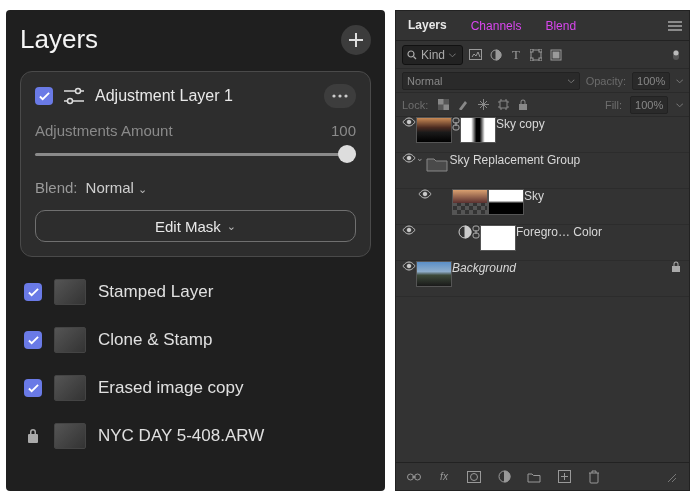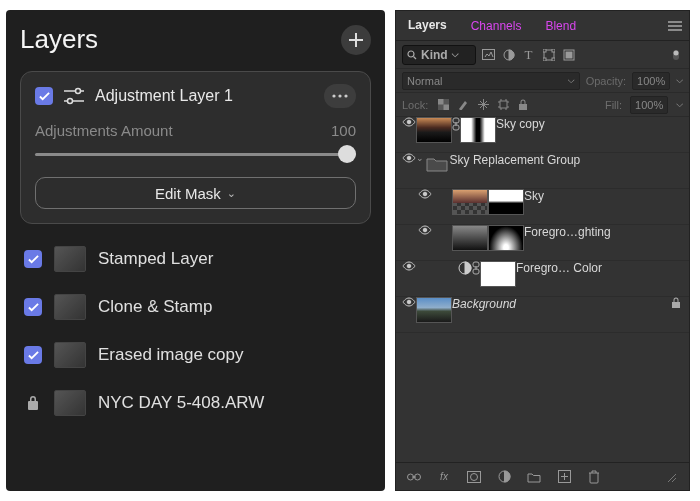--- a/index.html
+++ b/index.html
@@ -31,21 +31,21 @@
   .left-list { display:flex; flex-direction:column; gap:10px; margin-top:6px; }
 
   
   .right { flex:1; background:#333; border:1px solid #222; color:#bbb; display:flex; flex-direction:column; font-size:12px; position:relative; }
   .tabs { display:flex; align-items:center; border-bottom:1px solid #222; height:30px; }
   .tab { padding:0 12px; color:#d946ef; height:100%; display:flex; align-items:center; cursor:pointer;}
   .tab.active { color:#e8e8e8; background:#333; border-bottom:2px solid #333; font-weight:600;}
   .tabspace { flex:1; }
   .menu-icon { width:22px; display:flex; align-items:center; justify-content:center; color:#aaa; cursor:pointer; padding-right:6px;}
   .toolbar1 { display:flex; align-items:center; gap:6px; height:28px; padding:0 6px; border-bottom:1px solid #2a2a2a;}
-  .search-pill { display:flex; align-items:center; background:#222; border:1px solid #111; border-radius:3px; height:20px; padding:0 16px 0 4px; gap:4px; color:#aaa;font-weight:bold;}
+  .search-pill { display:flex; align-items:center; background:#222; border:1px solid #111; border-radius:3px; height:20px; padding:0 6px 0 4px; gap:4px; color:#aaa;}
   .filticon { width:14px; height:14px; color:#9e9e9e; display:flex; align-items:center; justify-content:center;}
   .toolbar2 { display:flex; align-items:center; gap:6px; height:24px; padding:0 6px; border-bottom:1px solid #2a2a2a; color:#6b6b6b; font-size:11px;}
   .sel { background:#2a2a2a; border:1px solid #222; height:18px; display:flex; align-items:center; padding:0 4px; border-radius:2px; gap:4px; color:#888;}
   .lockbar { display:flex; align-items:center; gap:8px; height:24px; padding:0 6px; border-bottom:1px solid #2a2a2a; color:#6e6e6e; font-size:11px;}
   .lockicons { display:flex; gap:6px; }
   .li { width:14px; color:#7a7a7a; display:flex; justify-content:center;}
   .layers-stack { flex:1; overflow:hidden; }
   .layer-row { display:flex; align-items:flex-start; height:36px; padding:0 8px 0 6px; gap:0; border-bottom:1px solid #2c2c2c; }
   .eye { width:14px; }
   .rthumb { width:36px; height:26px; border:1px solid #555; background:#1a1a1a; }
@@ -103,20 +103,24 @@
       </div>
     </div>
     <div class="amount-row">
       <span>Adjustments Amount</span>
       <span>100</span>
     </div>
     <div class="slider">
       <div class="track"></div>
       <div class="thumb"></div>
     </div>
+    <div class="blend-row">
+      <span class="label">Blend:</span>
+      <span><span>Normal</span> <span class="chev">⌄</span></span>
+    </div>
     <div class="edit-mask-btn">
       <span>Edit Mask</span>
         <span class="chev">⌄</span>
     </div>
   </div>
 
   <div class="left-list">
     <div class="ll">
       <div class="chk">
           <svg viewBox="0 0 12 12">
@@ -314,32 +318,20 @@
             <circle cx="7" cy="5" r="1.8" fill="#ccc"></circle>
           </svg>
         </div>
       <div style="width:20px"></div>
       <div class="rthumb checker">
           <div style="width:100%;height:55%;background:linear-gradient(#d9a070,#5a3030);"></div>
         </div>
       <div class="rthumb" style="background:linear-gradient(#fff 0%,#fff 45%,#000 55%,#000 100%)"></div>
       <div class="rname">Sky</div>
     </div>
-    <div class="layer-row indent1">
-      <div class="eye">
-          <svg width="14" height="10" viewBox="0 0 14 10" fill="none" stroke="#ccc">
-            <path d="M1 5s2.5-4 6-4 6 4 6 4-2.5 4-6 4-6-4-6-4z"></path>
-            <circle cx="7" cy="5" r="1.8" fill="#ccc"></circle>
-          </svg>
-        </div>
-      <div style="width:20px"></div>
-      <div class="rthumb fore-thumb1"></div>
-      <div class="rthumb" style="background:radial-gradient(ellipse at 50% 90%,#fff 10%,#000 70%)"></div>
-      <div class="rname">Foregro…ghting</div>
-    </div>
     <div class="layer-row indent2">
       <div class="eye" style="margin-left:-48px">
           <svg width="14" height="10" viewBox="0 0 14 10" fill="none" stroke="#ccc">
             <path d="M1 5s2.5-4 6-4 6 4 6 4-2.5 4-6 4-6-4-6-4z"></path>
             <circle cx="7" cy="5" r="1.8" fill="#ccc"></circle>
           </svg>
         </div>
       <div style="width:42px"></div>
       <div>
           <svg width="14" height="14" viewBox="0 0 14 14" fill="none" stroke="#ccc">

